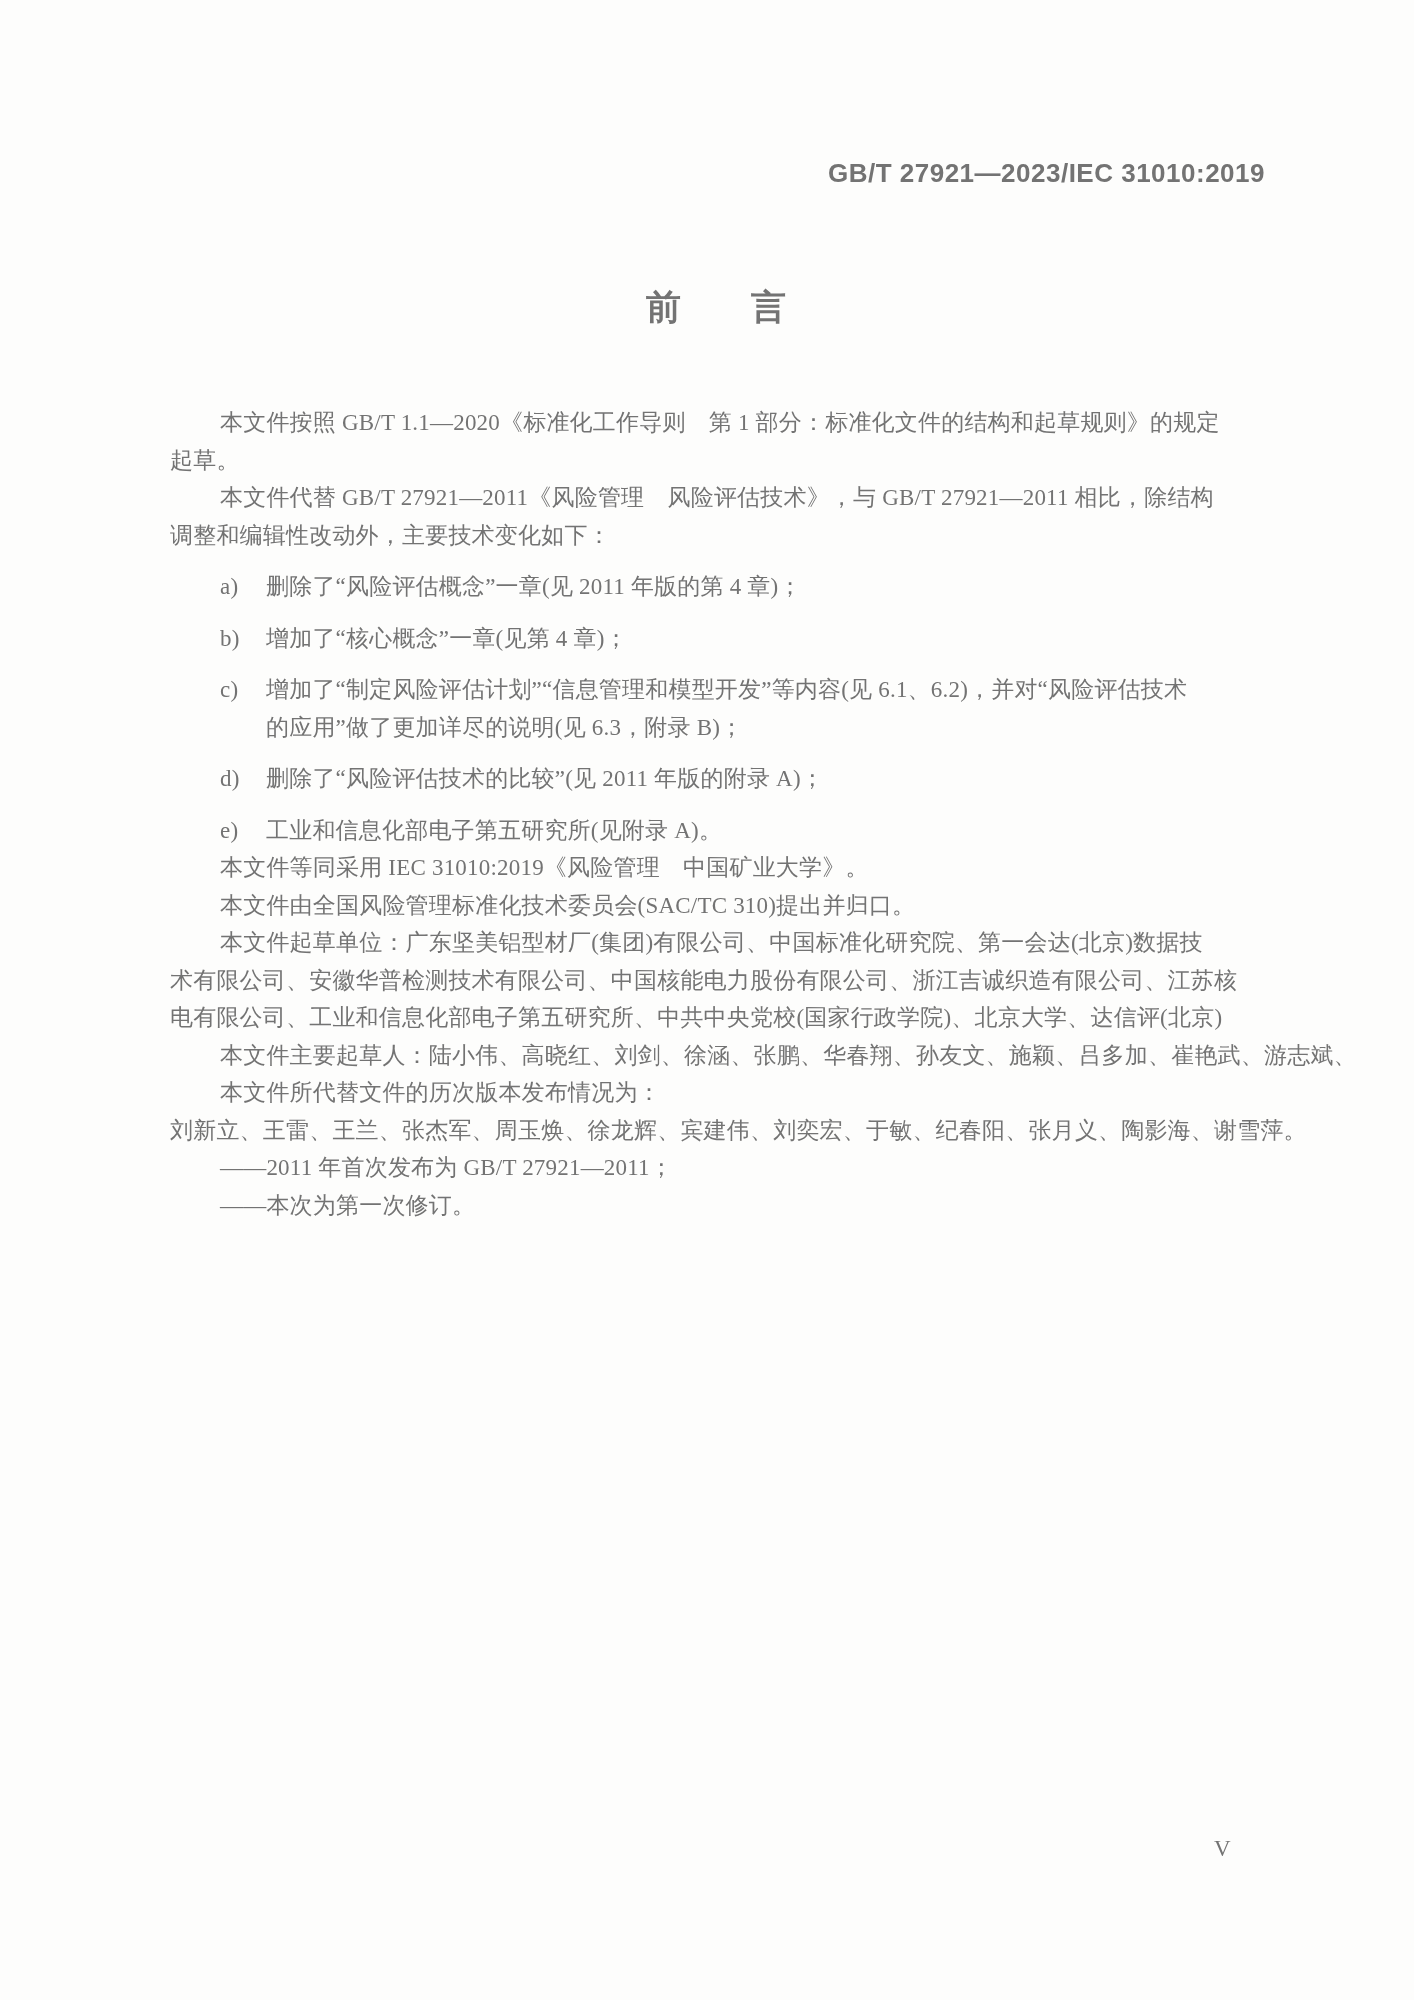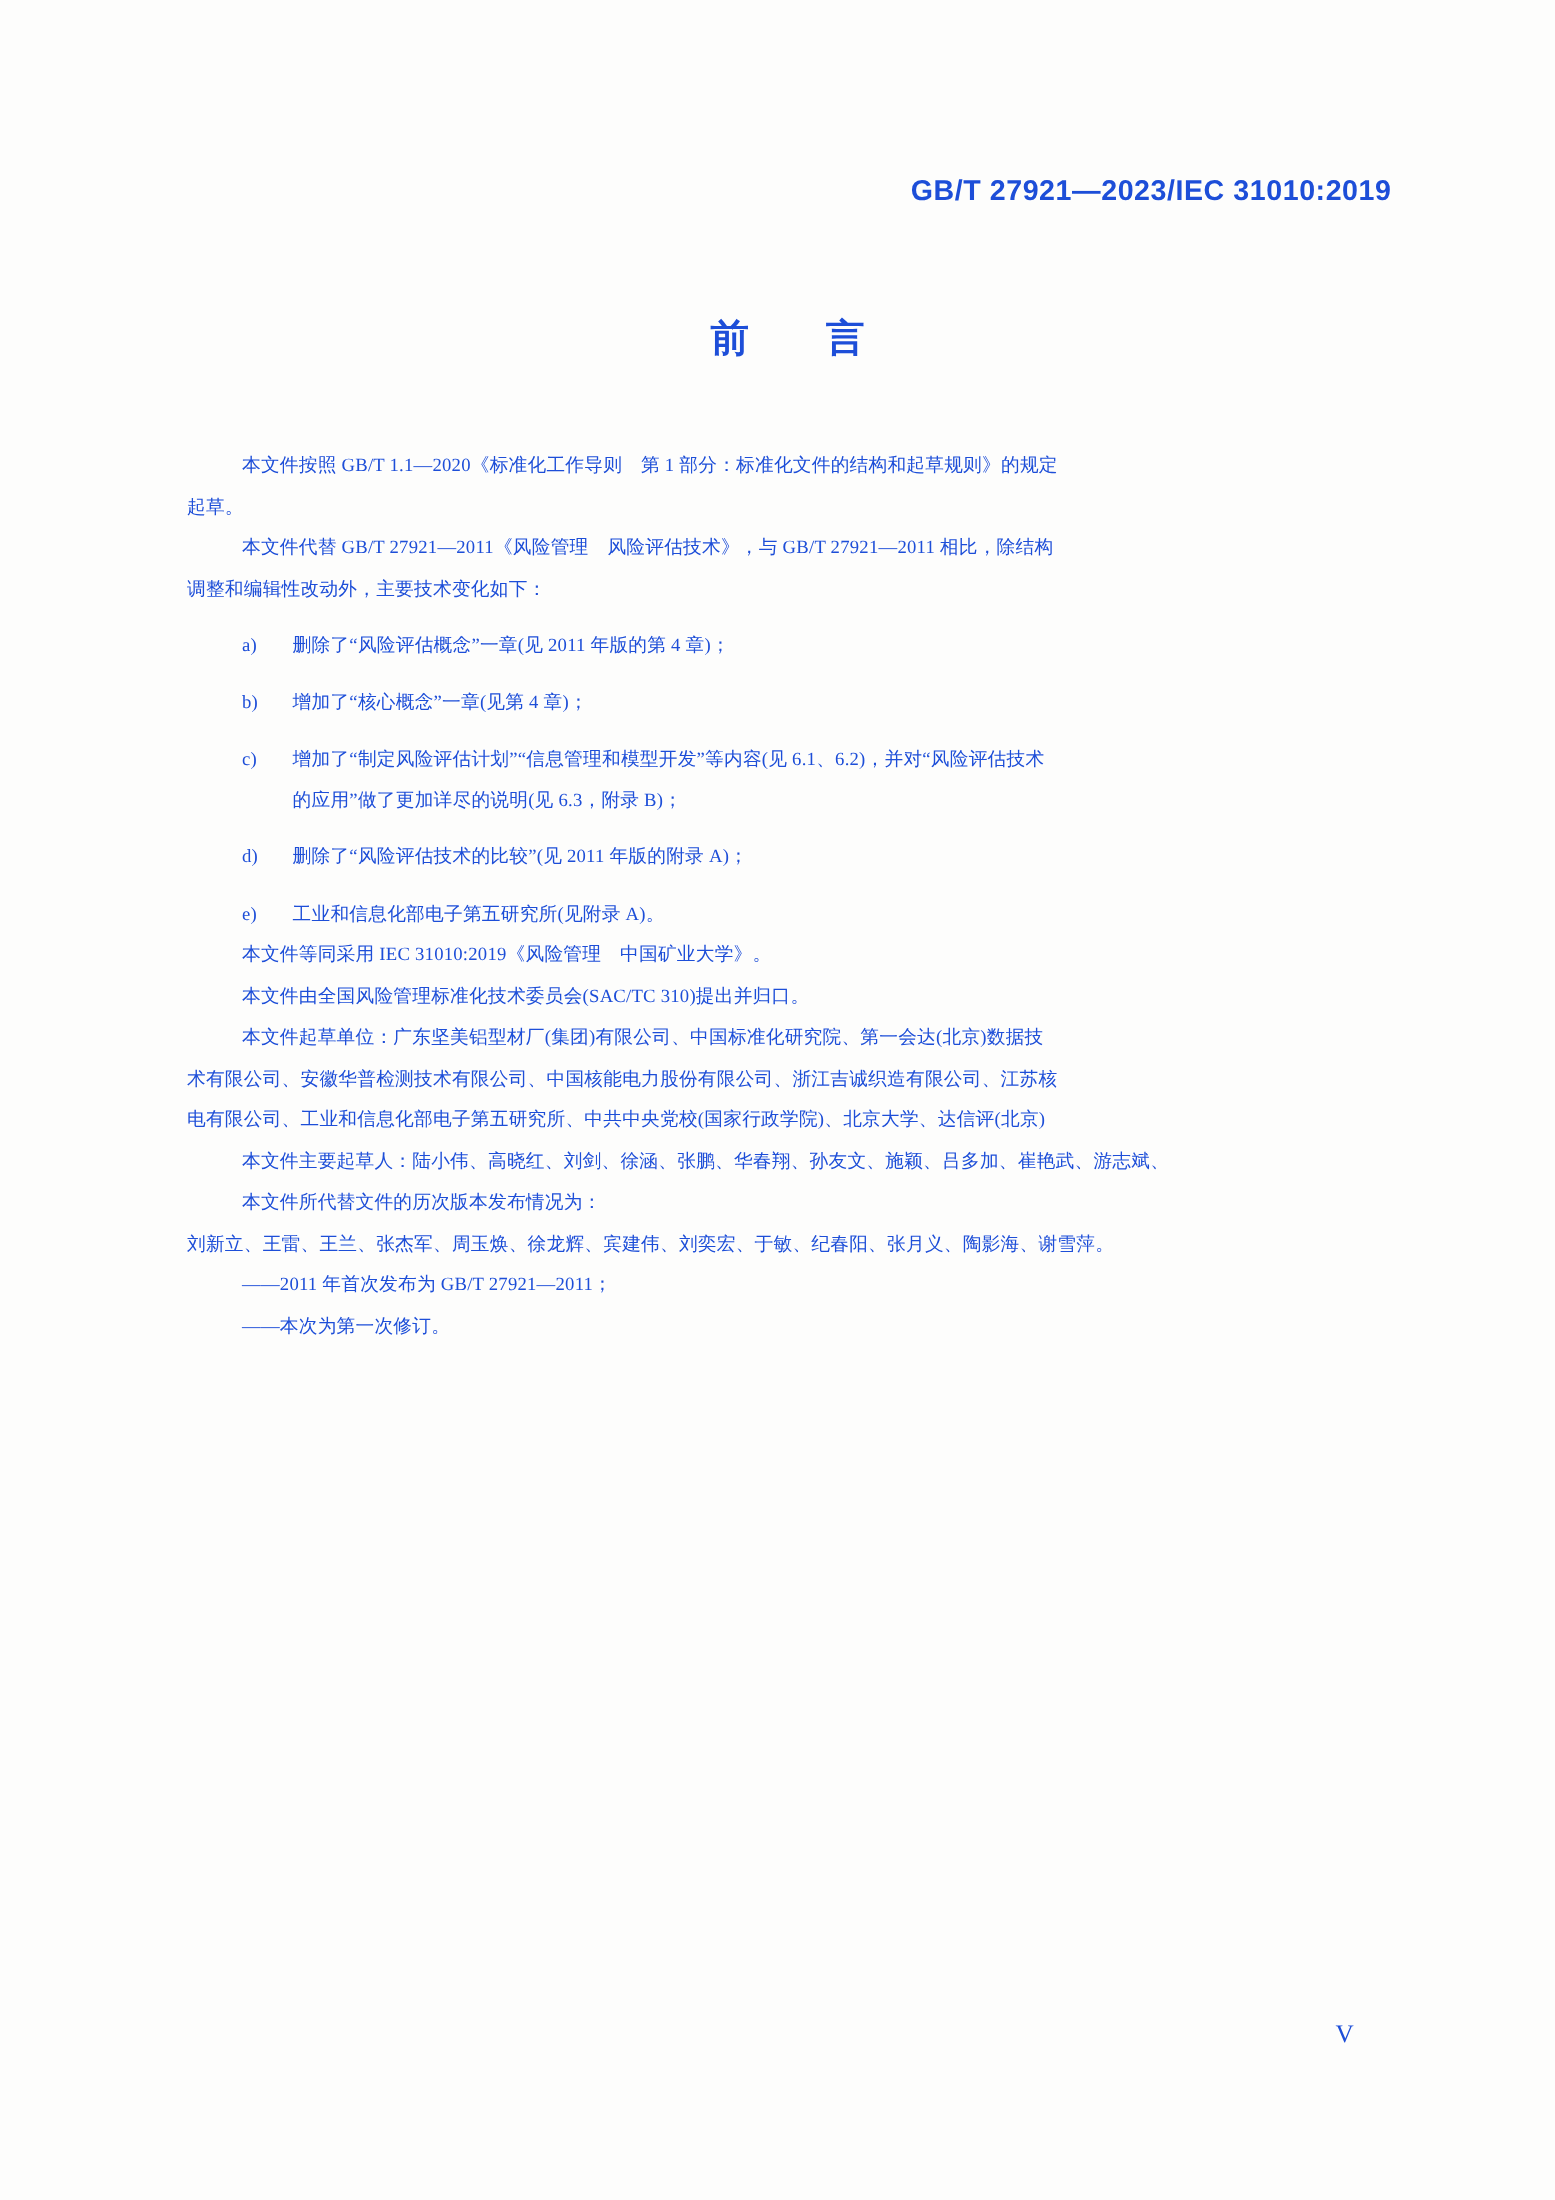--- a/index.html
+++ b/index.html
@@ -5,21 +5,21 @@
   html, body {
     margin: 0;
     padding: 0;
     background: #ffffff;
   }
   .page {
     position: relative;
     width: 1414px;
     height: 2000px;
     background: #fdfdfc;
-    color: #1d4ed8;
+    color: #737373;
     font-family: "Liberation Serif", "DejaVu Serif", serif;
     overflow: hidden;
   }
   .doc-code {
     position: absolute;
     top: 158px;
     right: 149px;
     font-family: "Liberation Sans", "DejaVu Sans", sans-serif;
     font-size: 26px;
     font-weight: 600;
@@ -35,21 +35,21 @@
     font-family: "Liberation Sans", "DejaVu Sans", sans-serif;
     font-size: 35px;
     font-weight: 700;
     white-space: nowrap;
   }
   .body-text {
     position: absolute;
     left: 170px;
     top: 404px;
     width: 1092px;
-    font-size: 17px;
+    font-size: 23px;
     line-height: 37.5px;
     letter-spacing: 0.2px;
   }
   .line {
     height: 37.5px;
     white-space: nowrap;
   }
   .ind  { padding-left: 50px; }
   .item { padding-left: 50px; margin-top: 14px; }
   .item .lbl { display: inline-block; width: 46px; }

